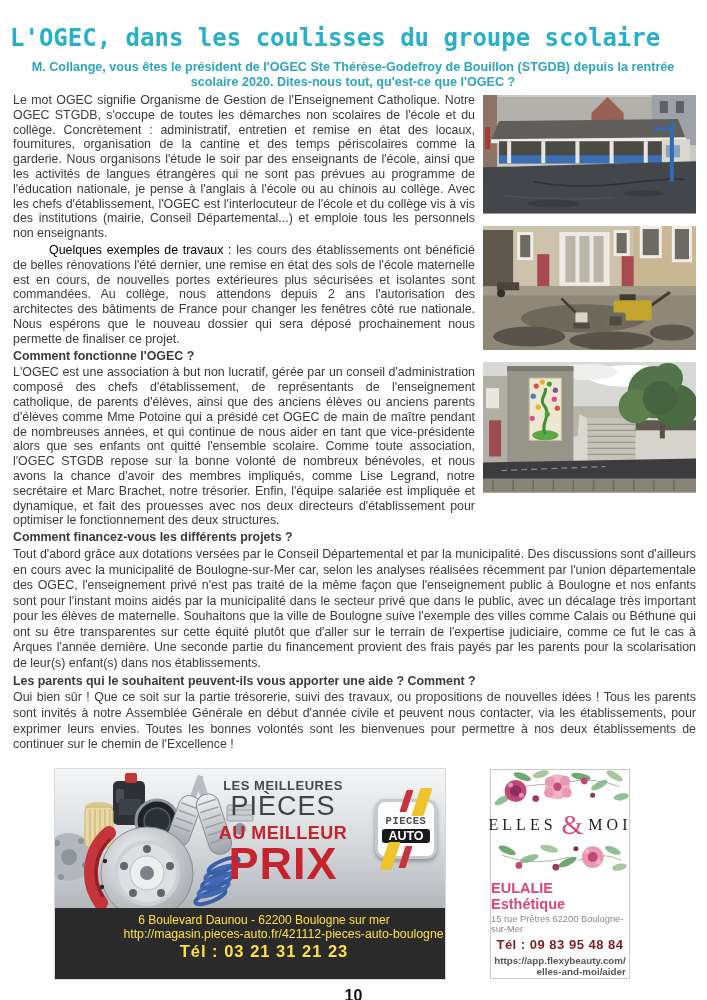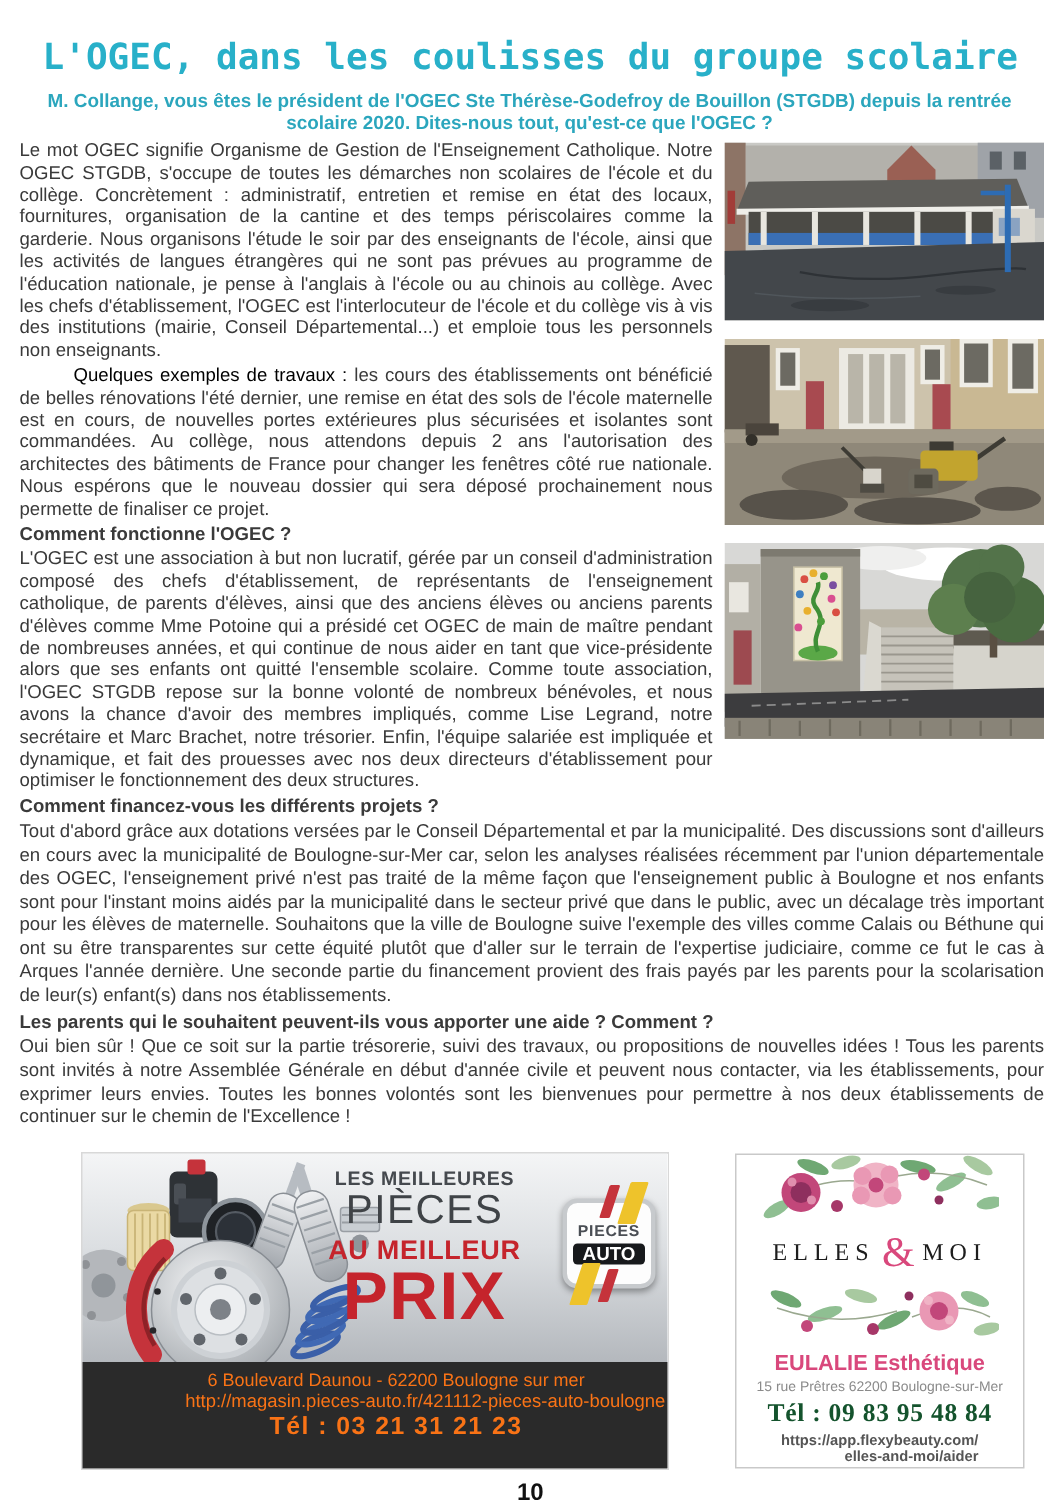--- a/index.html
+++ b/index.html
@@ -5,21 +5,21 @@
   html,body{margin:0;padding:0;}
   body{
     width:707px;height:1000px;background:#ffffff;overflow:hidden;
     font-family:"Liberation Sans","DejaVu Sans",sans-serif;
     -webkit-font-smoothing:antialiased;
   }
   .page{position:relative;width:707px;height:1000px;}
 
   
   .title{
-    margin:24px 10px 8px 10px;text-align:center;
+    margin:24px 10px 8px 10px;
     font-family:"DejaVu Sans Mono","Liberation Mono",monospace;
     font-weight:bold;font-size:24px;letter-spacing:0px;
     color:#28b0c9;white-space:nowrap;
   }
 
   
   .intro-q{
     margin:0 14px 3px 13px;
     color:#2ba6bd;font-weight:600;font-size:12.6px;line-height:15px;text-align:center;
   }
@@ -60,44 +60,44 @@
     position:absolute;right:8px;top:30px;width:56px;height:54px;
     background:#fdfdfd;border:3px solid #c7cacd;border-radius:10px;
     box-shadow:0 2px 4px rgba(0,0,0,.35);
     display:flex;flex-direction:column;align-items:center;justify-content:center;gap:2px;
   }
   .pa-stripe{position:absolute;transform:skewX(-18deg);border-radius:1px;}
   .s-red-t{top:-12px;right:24px;width:7px;height:22px;background:#c5333b;}
   .s-yel-t{top:-14px;right:6px;width:12px;height:28px;background:#eec32b;}
   .s-red-b{bottom:-12px;left:24px;width:7px;height:22px;background:#c5333b;}
   .s-yel-b{bottom:-14px;left:6px;width:12px;height:28px;background:#eec32b;}
-  .pa-text1{font-size:10.5px;font-weight:bold;color:#4a4e54;letter-spacing:.5px;}
+  .pa-text1{font-size:10.5px;font-weight:bold;color:#4a4e54;letter-spacing:.5px;font-family:Liberation Mono, monospace;}
   .pa-text2{font-size:12.5px;font-weight:bold;color:#fff;background:#17191c;padding:0 6px;border-radius:3px;}
   .ad-auto-bottom{
-    height:72px;background:#2a2a2a;color:#f97316;text-align:center;padding-top:5px;box-sizing:border-box;padding-left:28px;
+    height:72px;background:#2a2a2a;color:#fde047;text-align:center;padding-top:5px;box-sizing:border-box;padding-left:28px;
   }
   .ab-line1,.ab-line2{font-size:12px;line-height:14px;}
   .ab-line3{font-size:12.3px;line-height:15px;margin-left:39px;}
   .ab-line4{font-size:16.5px;font-weight:bold;letter-spacing:1px;line-height:19px;}
 
   
   .ad-elles{
-    width:193px;height:210px;background:#fff;border:1px solid #c9c9c9;
+    width:140px;height:210px;background:#fff;border:1px solid #c9c9c9;
     box-sizing:border-box;display:flex;flex-direction:column;align-items:center;
   }
   .ad-elles svg{display:block;}
   .em-logo{
     height:40px;display:flex;align-items:center;justify-content:center;gap:5px;
     font-family:"Liberation Serif","DejaVu Serif",serif;
   }
   .em-word{font-size:16px;letter-spacing:4px;color:#1d1d1d;}
   .em-amp{font-size:28px;color:#d9487c;}
   .em-name{font-size:14.5px;font-weight:bold;color:#d9487c;margin-top:1px;}
   .em-addr{font-size:9.3px;color:#8a8a8a;margin-top:2px;}
-  .em-phone{font-size:17px;font-weight:bold;color:#14532d;margin-top:3px;letter-spacing:.5px;font-family:Liberation Serif, serif;}
+  .em-phone{font-size:13px;font-weight:bold;color:#7f1d1d;margin-top:3px;letter-spacing:.5px;}
   .em-url{font-size:9.8px;color:#555;line-height:11.5px;margin-top:3px;text-align:right;font-weight:bold;}
 
   
   .page-number{
     margin-top:8px;text-align:center;font-size:16px;font-weight:bold;color:#111;
   }
 </style>
 </head>
 <body>
 

